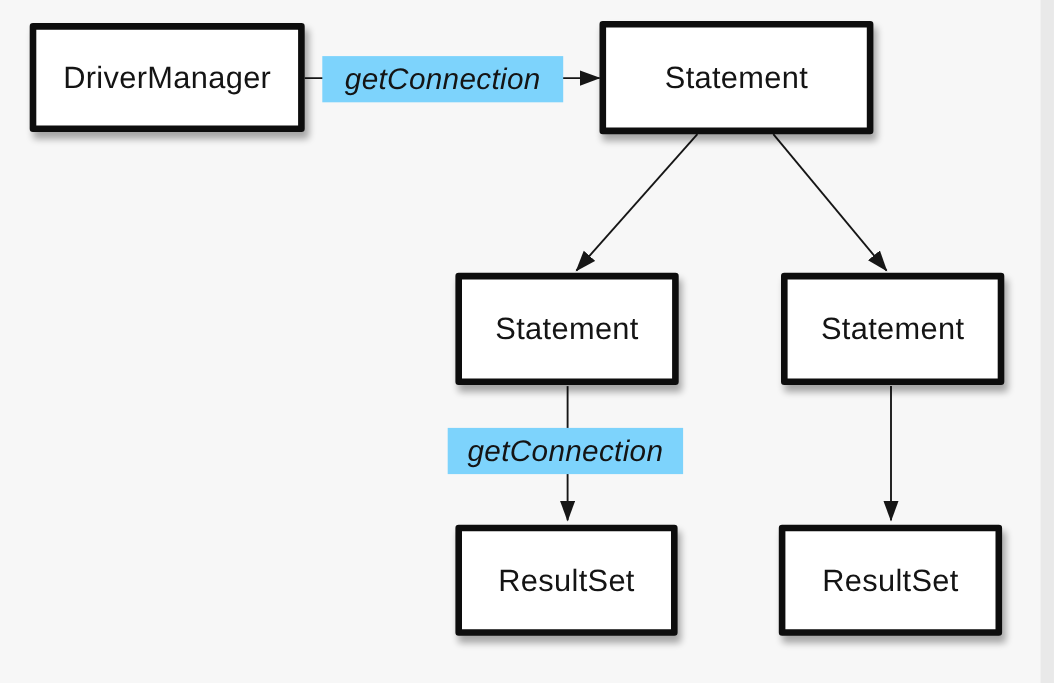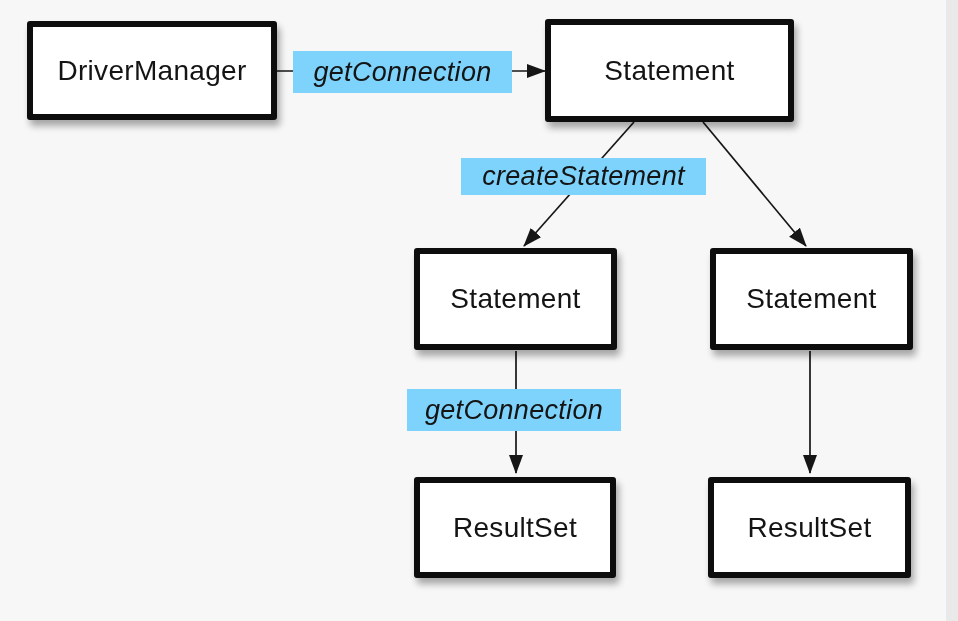--- a/index.html
+++ b/index.html
@@ -85,17 +85,16 @@
   <div class="node node-statement-l">Statement</div>
 
   <div class="node node-statement-r">Statement</div>
 
   <div class="node node-resultset-l">ResultSet</div>
 
   <div class="node node-resultset-r">ResultSet</div>
 
   <div class="edge-label label-get-connection">getConnection</div>
 
-  <div class="edge-label label-create-statement">createStatement</div>
 
   <div class="edge-label label-execute-query">getConnection</div>
 
 </div>
 
 </body></html>

